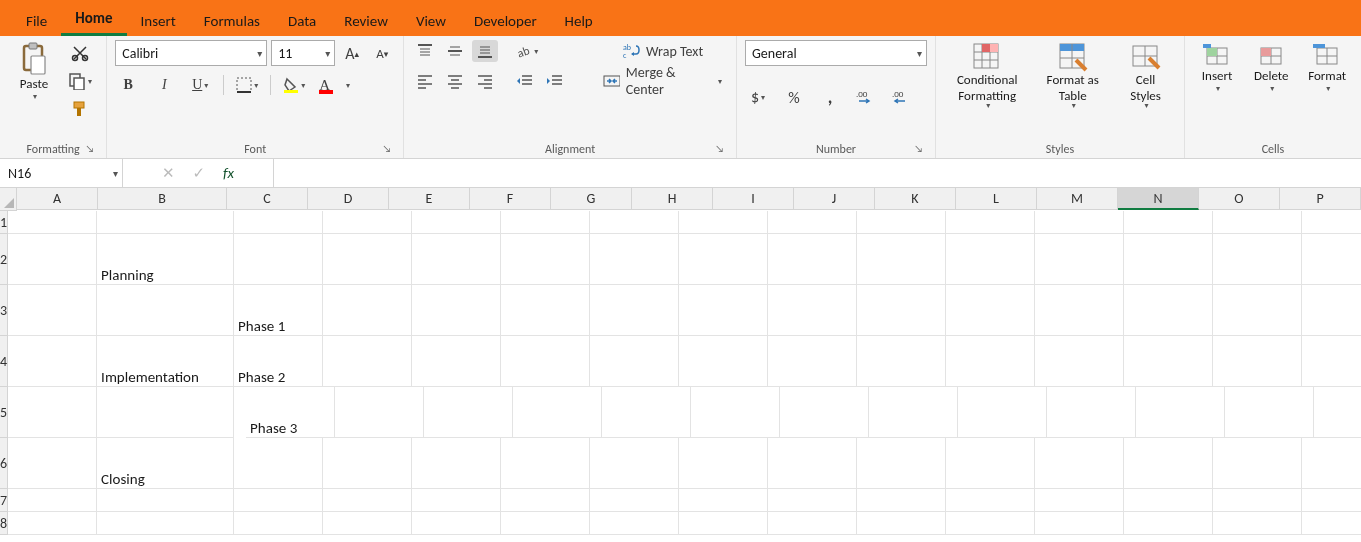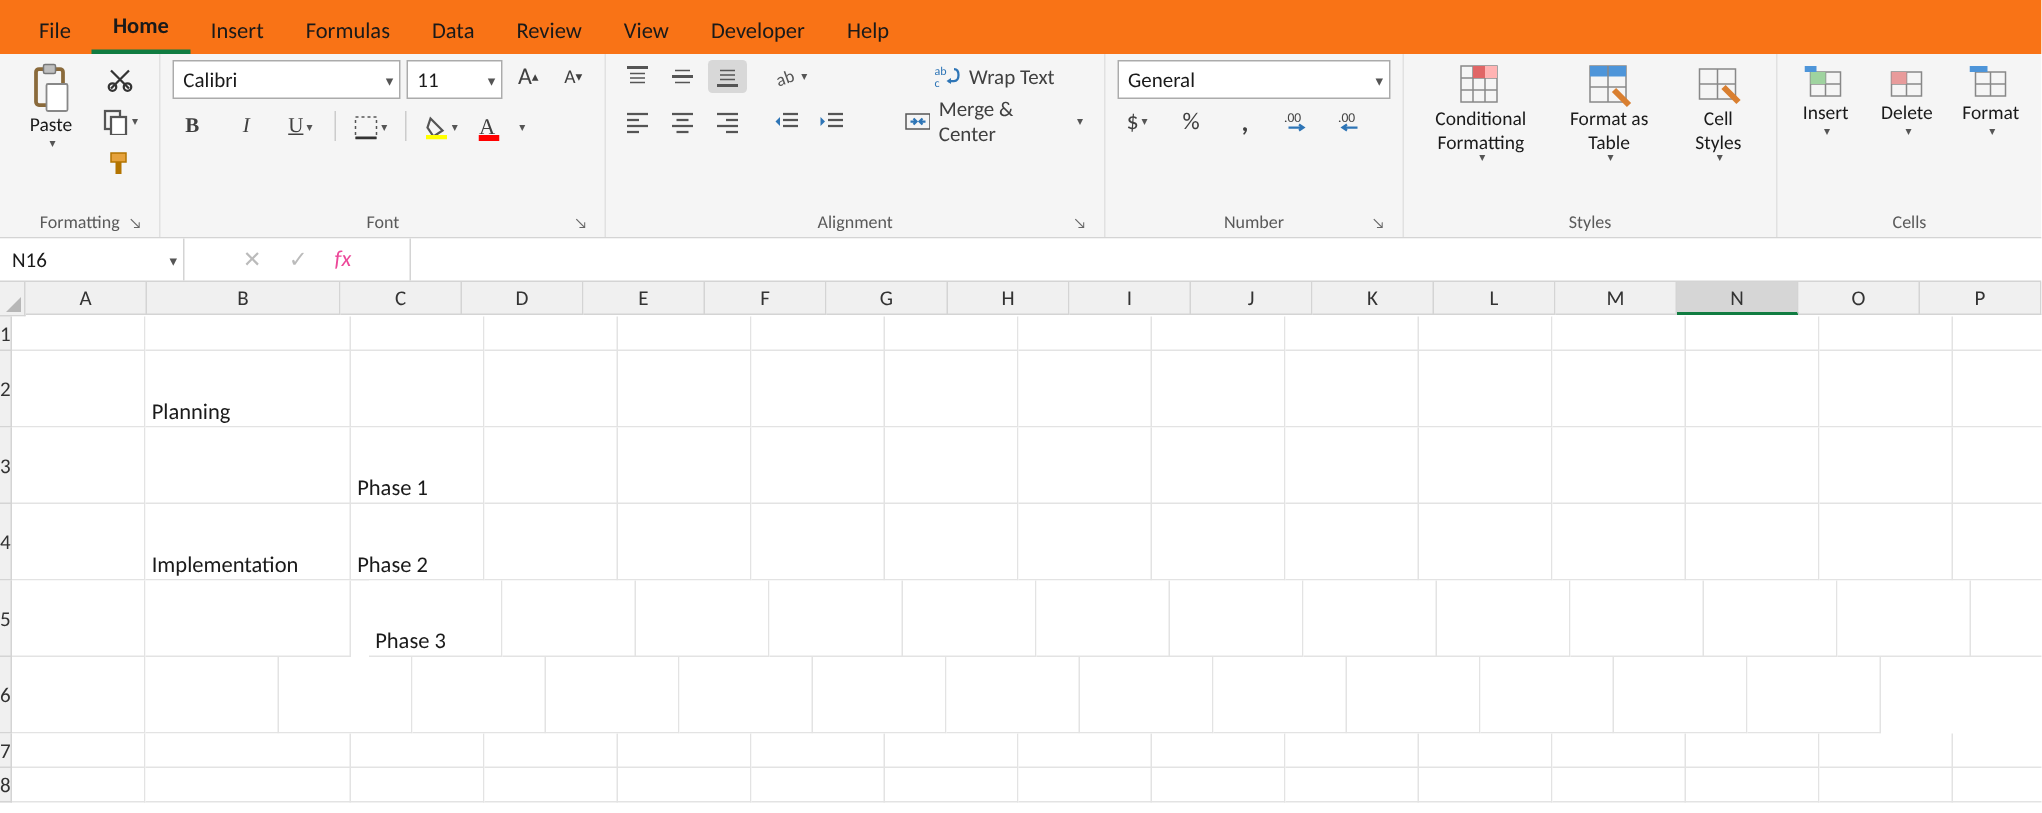--- a/index.html
+++ b/index.html
@@ -65,21 +65,21 @@
     right: 2px;
     bottom: 2px;
     width: 12px;
     height: 12px;
     font-size: 10px;
     color: #666;
     cursor: pointer;
   }
 
   .vcol { display:flex; flex-direction:column; gap:2px; }
-  .row  { display:flex; align-items:flex-start; gap:4px; }
+  .row  { display:flex; align-items:center; gap:4px; }
 
   .btn-sm {
     min-width: 22px;
     height: 22px;
     display: inline-flex;
     align-items: center;
     justify-content: center;
     cursor: pointer;
     font-size: 14px;
     color: #404040;
@@ -136,21 +136,21 @@
   .fx-tools {
     width: 150px;
     display:flex;
     align-items:center;
     justify-content:center;
     gap: 18px;
     color:#9a9a9a;
     border-right: 1px solid #d4d4d4;
     font-size: 15px;
   }
-  .fx { font-style: italic; color:#ec4899; cursor:pointer; }
+  .fx { font-style: italic; color:#14532d; cursor:pointer; }
   .formula-input { flex:1; padding: 0 8px; display:flex; align-items:center; }
   .corner {
     width: 28px; height: 22px;
     background: #f0f0f0;
     border-right: 1px solid #d4d4d4;
     border-bottom: 1px solid #d4d4d4;
     position: relative;
   }
   .corner::after {
     content:"";
@@ -416,21 +416,21 @@
         </div>
       </div>
     </div>
     <div class="group-label">
       <span>Alignment</span>
       <span class="dlaunch">↘</span>
     </div>
   </div>
 
   <div class="group" style="width:186px">
-    <div class="group-body vcol" style="gap:4px;width:100%">
+    <div class="group-body vcol" style="gap:20px;width:100%">
       <div class="combo" style="width:170px">
         <span class="val">General</span>
         <span class="arr">▾</span>
       </div>
       <div class="row" style="gap:10px">
         <div class="btn-sm" style="font-size:16px">$<span class="dd-arr">▾</span></div>
         <div class="btn-sm" style="font-size:16px">%</div>
         <div class="btn-sm" style="font-size:18px;font-weight:bold">,</div>
         <div class="btn-sm">
             <svg width="20" height="18">
@@ -663,20 +663,21 @@
           <div class="cell" style="width: 80px; height: 50px;"></div>
           <div class="cell" style="width: 80px; height: 50px;"></div>
           <div class="cell" style="width: 80px; height: 50px;"></div>
           <div class="cell" style="width: 80px; height: 50px;"></div>
           <div class="cell" style="width: 80px; height: 50px;"></div>
           <div class="cell" style="width: 80px; height: 50px;"></div>
           <div class="cell" style="width: 80px; height: 50px;"></div>
         </div>
         <div class="cellrow">
           <div class="cell" style="width: 80px; height: 50px;"></div>
+          <div class="cell" style="width: 128px; height: 50px;">Closing</div>
           <div class="cell" style="width: 80px; height: 50px;"></div>
           <div class="cell" style="width: 80px; height: 50px;"></div>
           <div class="cell" style="width: 80px; height: 50px;"></div>
           <div class="cell" style="width: 80px; height: 50px;"></div>
           <div class="cell" style="width: 80px; height: 50px;"></div>
           <div class="cell" style="width: 80px; height: 50px;"></div>
           <div class="cell" style="width: 80px; height: 50px;"></div>
           <div class="cell" style="width: 80px; height: 50px;"></div>
           <div class="cell" style="width: 80px; height: 50px;"></div>
           <div class="cell" style="width: 80px; height: 50px;"></div>

